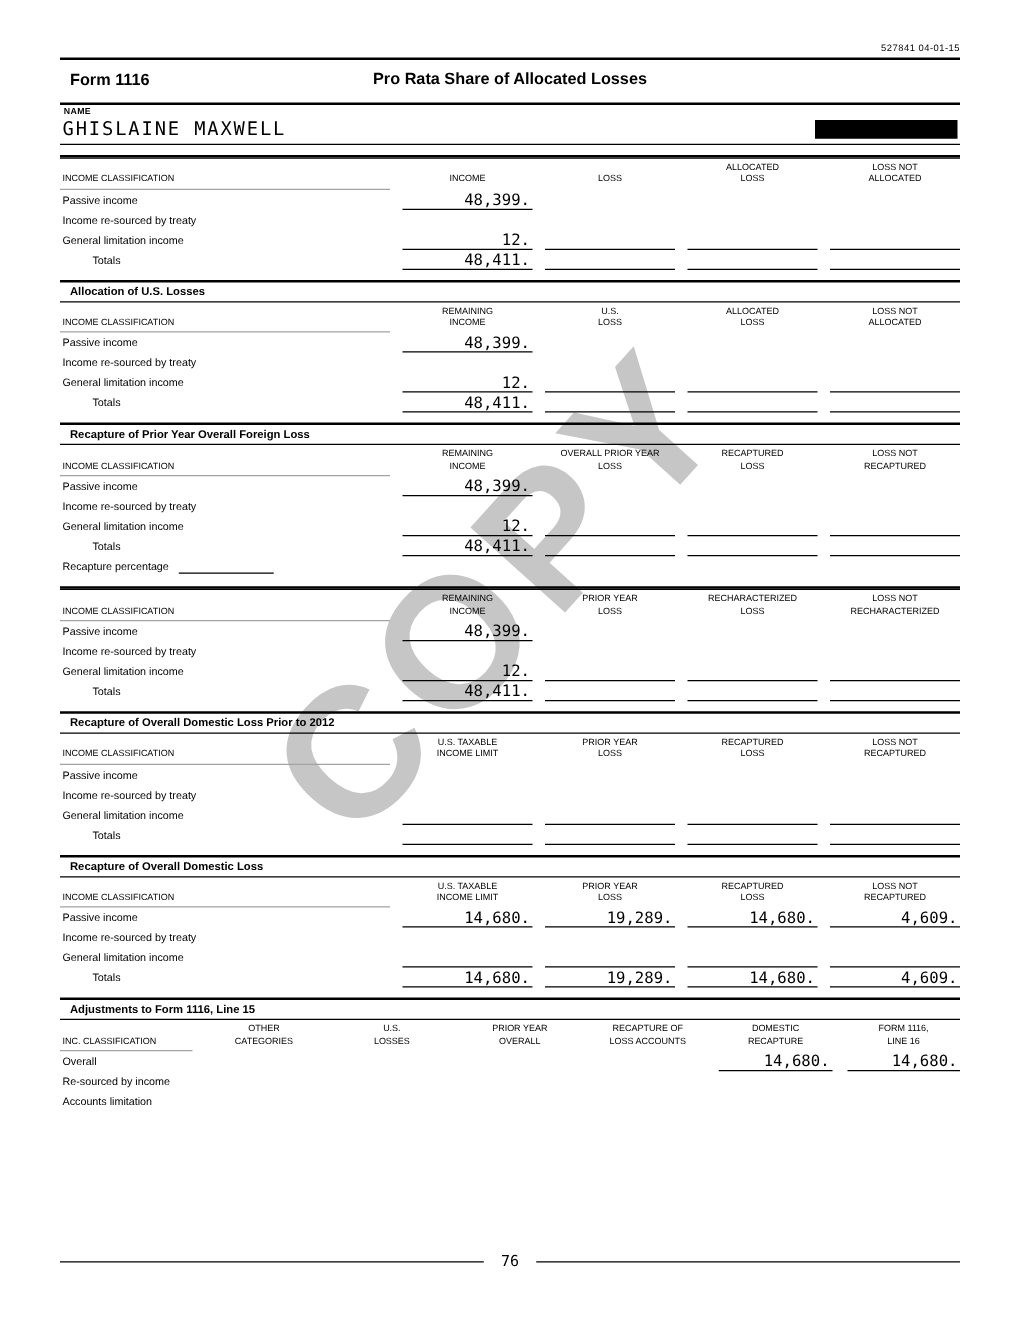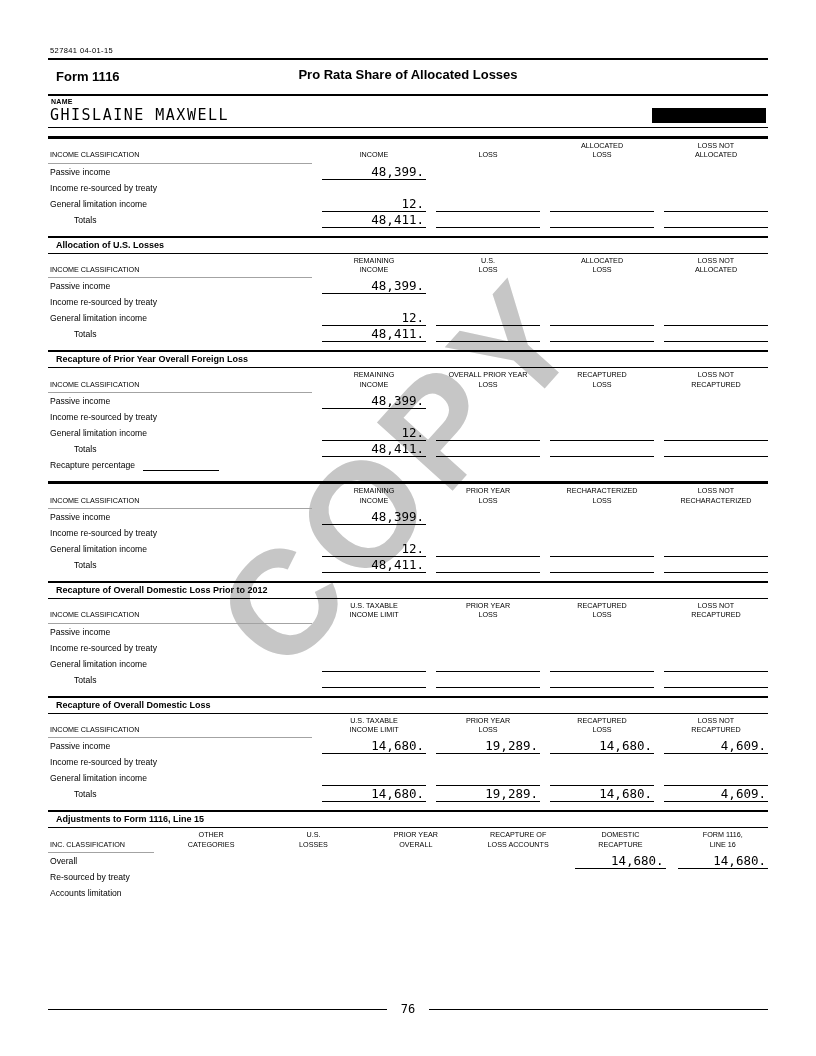--- a/index.html
+++ b/index.html
@@ -10,21 +10,21 @@
     background:#fff; padding:34px 48px 40px 48px;
     display:flex; flex-direction:column; overflow:hidden;
   }
   .watermark {
     position:absolute; z-index:0; top:388px; left:110px; width:580px;
     text-align:center; font-size:148px; font-weight:bold; letter-spacing:10px;
     color:#c6c6c6; transform:rotate(-48deg); pointer-events:none;
     font-family:"Liberation Sans", sans-serif;
   }
   .content { position:relative; z-index:1; display:flex; flex-direction:column; flex:1; }
-  .doc-code { font-size:7.5px; letter-spacing:0.4px; margin:12px 0 3px 2px; }
+  .doc-code { font-size:7.5px; letter-spacing:0.4px; margin:0 0 3px 2px;text-align:right; }
   .rule { border:0; border-top:1px solid #000; height:0; }
   .rule.thick { border-top-width:2px; }
   .header-band { position:relative; padding:7px 0 9px 8px; }
   .form-label { font-weight:bold; font-size:13px; }
   .form-title { position:absolute; left:0; right:0; top:7px; text-align:center; font-weight:bold; font-size:13px; }
   .name-label { font-size:7px; font-weight:bold; padding:2px 0 0 3px; letter-spacing:0.3px; }
   .name-row { display:flex; justify-content:space-between; align-items:center; padding:1px 2px 3px 2px; }
   .name-value { font-family:"DejaVu Sans Mono", monospace; font-size:15px; letter-spacing:1.5px; }
   .redaction { width:114px; height:15px; background:#000; }
 
@@ -360,21 +360,21 @@
             <div class="row-label">
               <span>Overall</span>
             </div>
             <div class="cell"></div>
             <div class="cell"></div>
             <div class="cell"></div>
             <div class="cell"></div>
             <div class="cell line">14,680.</div>
             <div class="cell line">14,680.</div>
             <div class="row-label">
-              <span>Re-sourced by treaty</span>
+              <span>Re-sourced by income</span>
             </div>
             <div class="cell"></div>
             <div class="cell"></div>
             <div class="cell"></div>
             <div class="cell"></div>
             <div class="cell"></div>
             <div class="cell"></div>
             <div class="row-label">
               <span>Accounts limitation</span>
             </div>

